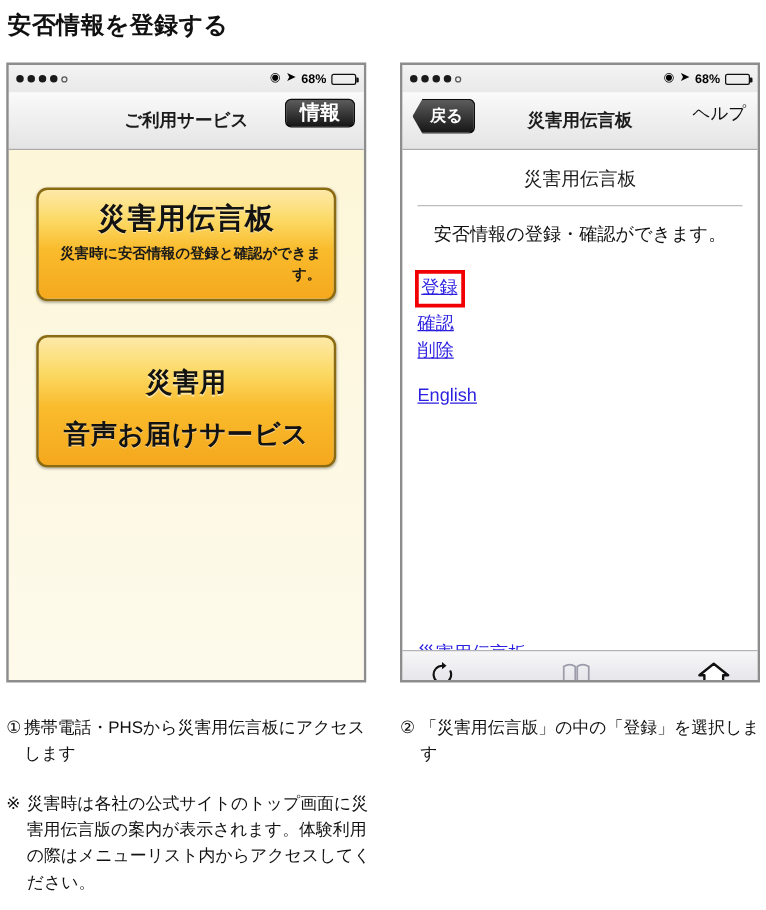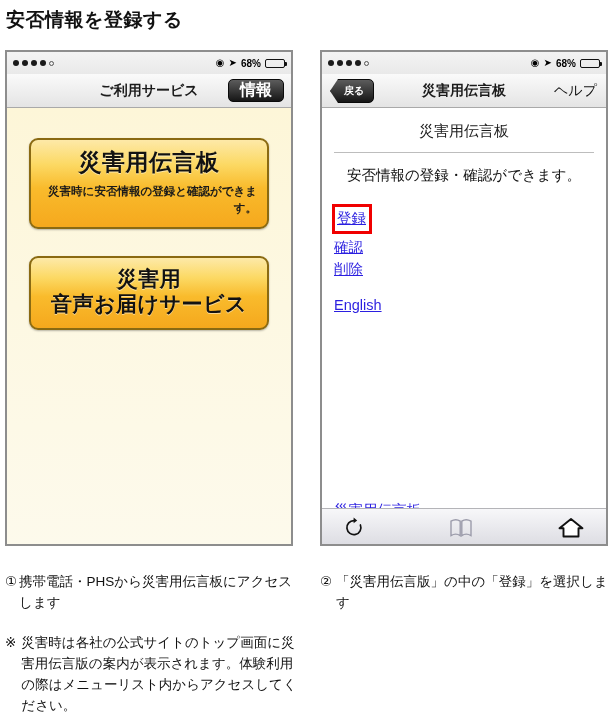--- a/index.html
+++ b/index.html
@@ -46,37 +46,37 @@
     position: relative; padding: 1px;
   }
   .battery::after {
     content: ""; position: absolute; right: -3px; top: 2px;
     width: 2px; height: 4px; background: #111; border-radius: 0 1px 1px 0;
   }
   .battery .fill { height: 100%; background: #111; border-radius: 1px; }
 
   
   .navbar {
-    position: relative; height: 34px;
+    position: relative; height: 46px;
     background: linear-gradient(to bottom,#fafafa,#e4e4e4);
     border-bottom: 1px solid #a9a9a9;
     display: flex; align-items: center; justify-content: center;
   }
   .nav-title { font-size: 14px; font-weight: 700; color: #1b1b1b; }
   .info-btn {
     position: absolute; right: 7px; top: 5px;
     background: linear-gradient(to bottom,#5c5c5c,#161616);
     color: #fff; font-size: 16px; font-weight: 700;
     padding: 0 11px; border-radius: 5px;
     border: 1px solid #0a0a0a;
   }
   .back-btn {
     position: absolute; left: 8px; top: 5px;
     background: linear-gradient(to bottom,#5c5c5c,#161616);
-    color: #fff; font-size: 10px; font-weight: 700;
+    color: #fff; font-size: 13px; font-weight: 700;
     padding: 4px 9px 4px 13px;
     border: 1px solid #0a0a0a;
     border-radius: 4px 5px 5px 4px;
     clip-path: polygon(8px 0,100% 0,100% 100%,8px 100%,0 50%);
   }
   .help-btn {
     position: absolute; right: 9px; top: 8px;
     font-size: 14px; font-weight: 400; color: #111;
   }
 
@@ -93,21 +93,21 @@
     box-shadow: 0 1px 2px rgba(0,0,0,.28);
     padding: 9px 10px 11px 10px;
     margin-bottom: 27px;
     text-align: center;
   }
   .svc-head {
     font-size: 23px; font-weight: 700; color: #121212;
     letter-spacing: .5px; line-height: 1.18;
     text-shadow: 0 1px 0 rgba(255,255,255,.5);
   }
-  .svc-head.two-line { font-size: 21px; }
+  .svc-head.two-line { font-size: 21px; margin-top: 16px; }
   .svc-sub {
     margin-top: 7px;
     font-size: 11.5px; font-weight: 700; color: #1a1a1a;
     line-height: 1.45; text-align: right;
   }
 
   
   .body-white {
     height: 400px; background: #fff;
     padding: 10px 12px 0 12px; position: relative;

